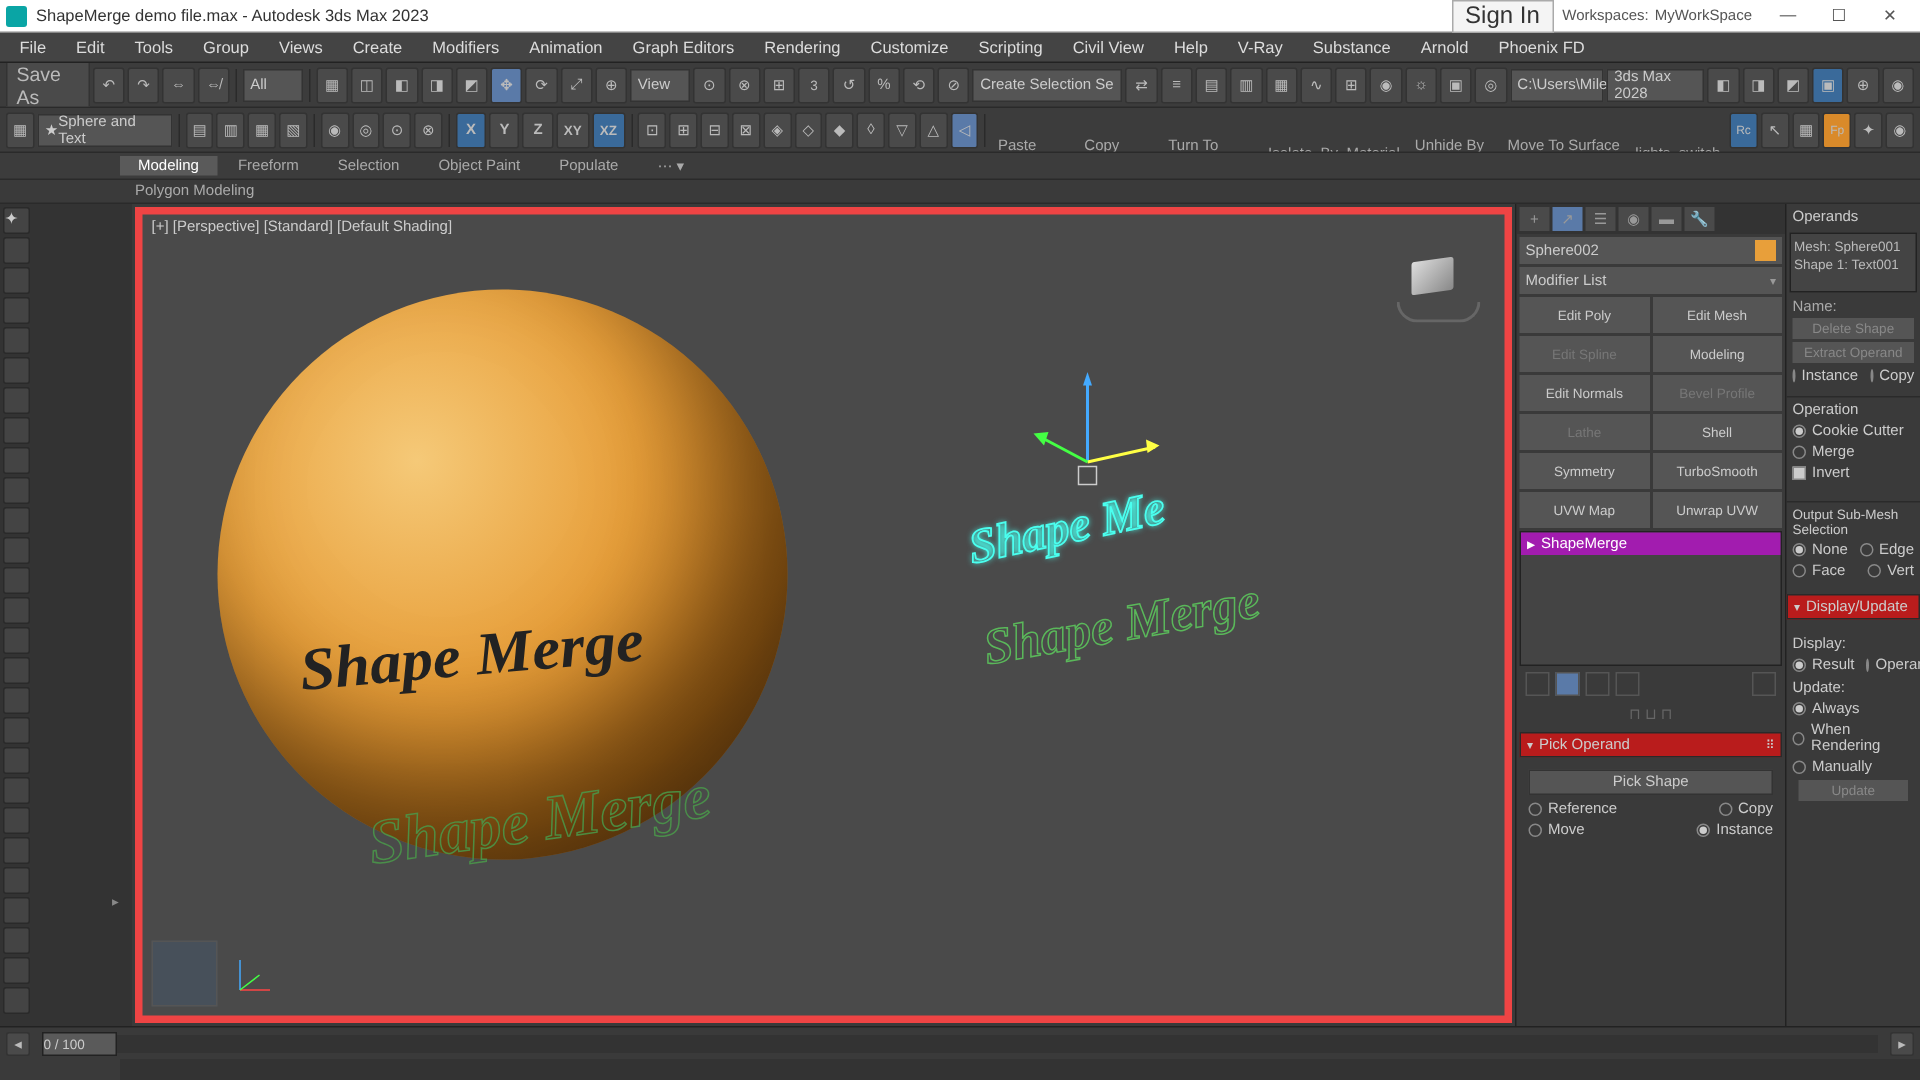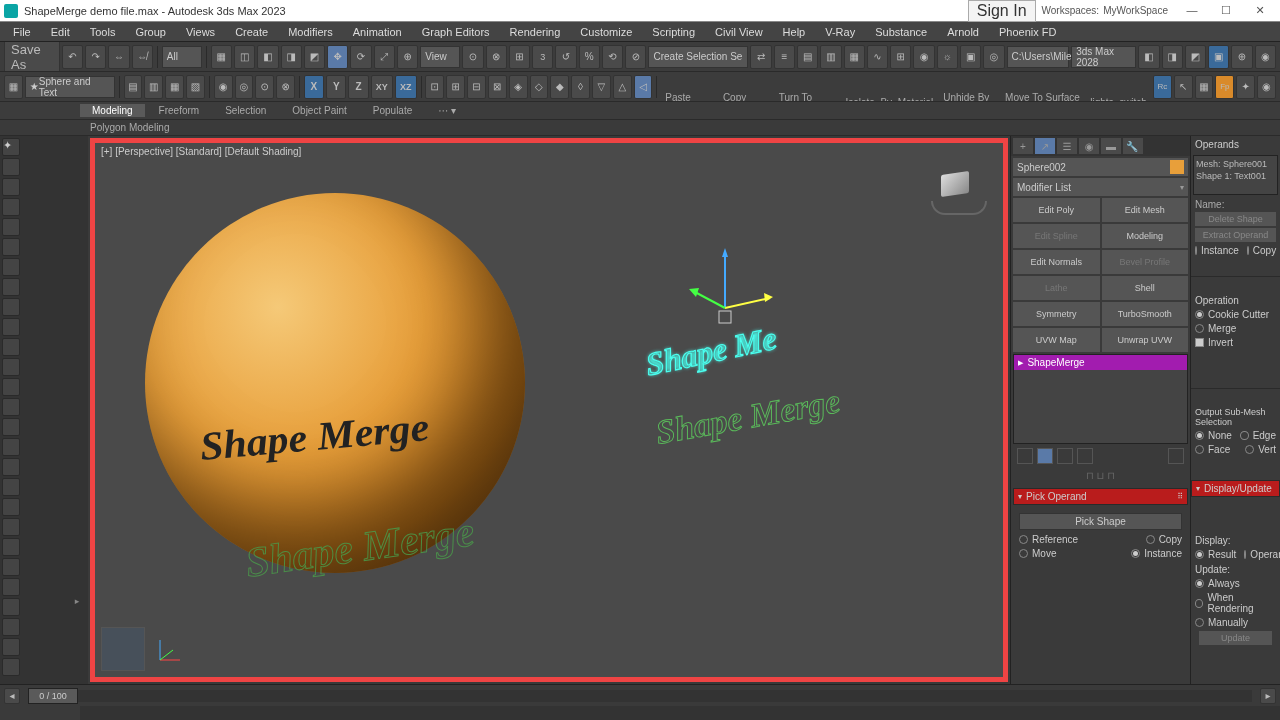--- a/index.html
+++ b/index.html
@@ -86,29 +86,29 @@
 .radiorow{display:flex;gap:4px;align-items:center;margin:3px 0;}
 .radiorow .r{width:9px;height:9px;border:1px solid #888;border-radius:50%;display:inline-block;}
 .radiorow .r.sel::after{content:"";display:block;width:5px;height:5px;background:#ccc;border-radius:50%;margin:1px;}
 
 
 .operands { width:90px; background:#3a3a3a; border-left:1px solid #222;font-size:10px;overflow:hidden;}
 .optitle{padding:3px 4px;color:#ccc;}
 .oplist{margin:2px;height:40px;border:1px solid #222;background:#444;padding:2px;line-height:12px;color:#bbb;font-size:9px;}
 .oplabel{color:#aaa;margin:4px 4px 2px;}
 .opbtn{background:#555;padding:2px 4px;margin:2px 4px;text-align:center;color:#888;font-size:9px;}
-.opsec{padding:18px 4px;border-top:1px solid #2a2a2a;margin-top:20px;}
+.opsec{padding:3px 4px;border-top:1px solid #2a2a2a;margin-top:8px;}
 .checkrow{display:flex;align-items:center;gap:4px;margin:2px 0;}
 .checkrow .cb{width:9px;height:9px;border:1px solid #888;}
 .checkrow .cb.sel{background:#ccc;}
 
 
 .timeline { height:22px; background:#3a3a3a; border-top:1px solid #222; display:flex;align-items:center;padding:0 4px;gap:4px;}
 .timeslider{flex:1;height:12px;background:#333;position:relative;margin:0 4px;}
-.timeslider .knob{position:absolute;left:0;top:-2px;width:50px;height:16px;background:#5a5a5a;border:1px solid #222;font-size:9px;text-align:center;line-height:14px;}
+.timeslider .knob{position:absolute;left:0;top:-2px;width:50px;height:16px;background:#5a5a5a;border:1px solid #222;font-size:9px;line-height:14px;}
 .ruler{height:14px;background:#333;position:relative;margin-left:80px;}
 </style>
 </head>
 <body>
 
 <div class="titlebar">
   <span class="icon3ds"></span>
   <span>ShapeMerge demo file.max - Autodesk 3ds Max 2023</span>
   <span class="spacer"></span>
   <span class="signin">Sign In</span>

